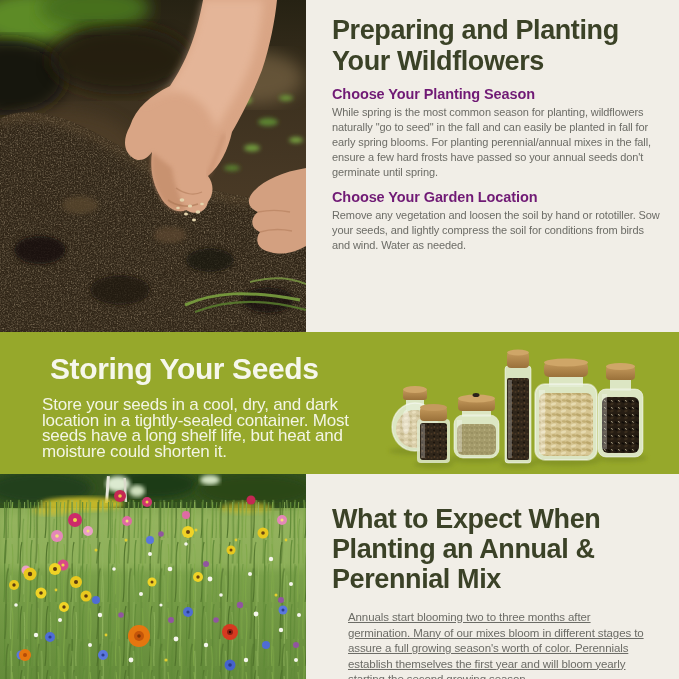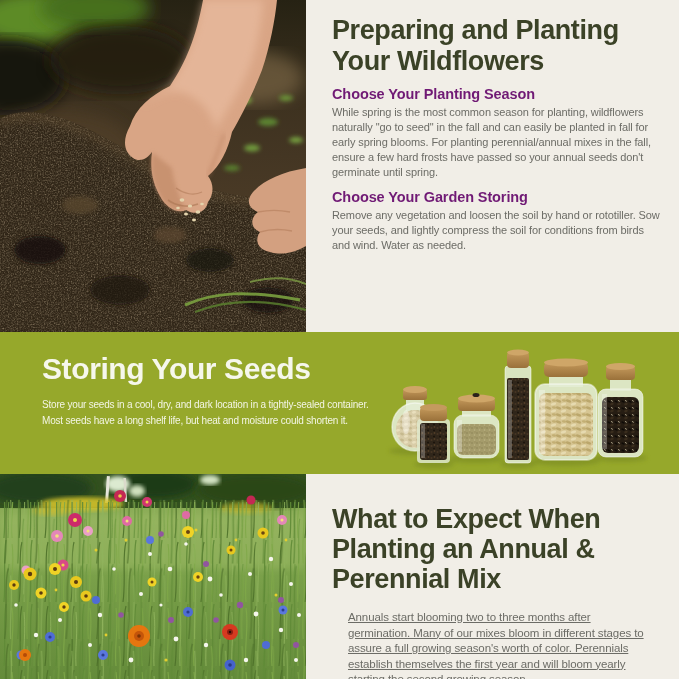--- a/index.html
+++ b/index.html
@@ -32,25 +32,25 @@
     color:#6c6c66;
   }
 
   
   .banner {
     position:absolute; left:0; top:332px; width:679px; height:142px;
     background:#96a82b;
   }
   .banner-copy { position:absolute; left:42px; top:20px; width:332px; }
   .banner-copy h2 {
-    margin:0 0 11px; font-size:30px; letter-spacing:-0.4px;
+    margin:0 8px 11px; font-size:30px; letter-spacing:-0.4px;
     color:#f6f7ec; font-weight:700;
   }
   .banner-copy p {
-    margin:0; font-size:10px; line-height:15.5px; letter-spacing:-0.2px;
+    margin:0; font-size:17px; line-height:15.5px; letter-spacing:-0.2px;
     color:#f3f5e4;
   }
   .jars { position:absolute; left:376px; top:4px; width:292px; height:138px; }
 
   
   .panel-bottom {
     position:absolute; left:306px; top:492px; width:373px; height:205px;
     box-sizing:border-box; padding:12px 16px 0 26px; background:#f1eee7;
   }
   .panel-bottom h1 {
@@ -165,21 +165,21 @@
     </svg>
   </div>
 
   <section class="panel-top">
     <h1>Preparing and Planting Your Wildflowers</h1>
     <div class="topic">
       <h3>Choose Your Planting Season</h3>
       <p>While spring is the most common season for planting, wildflowers naturally "go to seed" in the fall and can easily be planted in fall for early spring blooms. For planting perennial/annual mixes in the fall, ensure a few hard frosts have passed so your annual seeds don't germinate until spring.</p>
     </div>
     <div class="topic">
-      <h3>Choose Your Garden Storing</h3>
+      <h3>Choose Your Garden Location</h3>
     </div>
     <div class="topic">
       <p>Remove any vegetation and loosen the soil by hand or rototiller. Sow your seeds, and lightly compress the soil for conditions from birds and wind. Water as needed.</p>
     </div>
   </section>
 
   <section class="banner">
     <div class="banner-copy">
       <h2>Storing Your Seeds</h2>
       <p>Store your seeds in a cool, dry, and dark location in a tightly-sealed container. Most seeds have a long shelf life, but heat and moisture could shorten it.</p>

